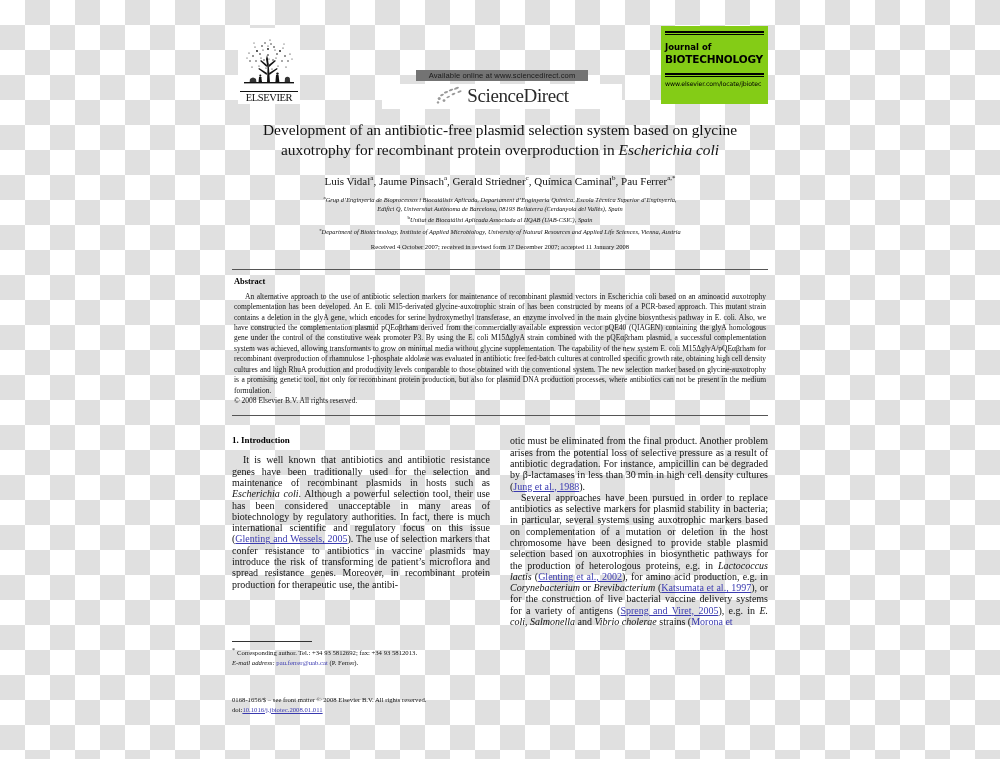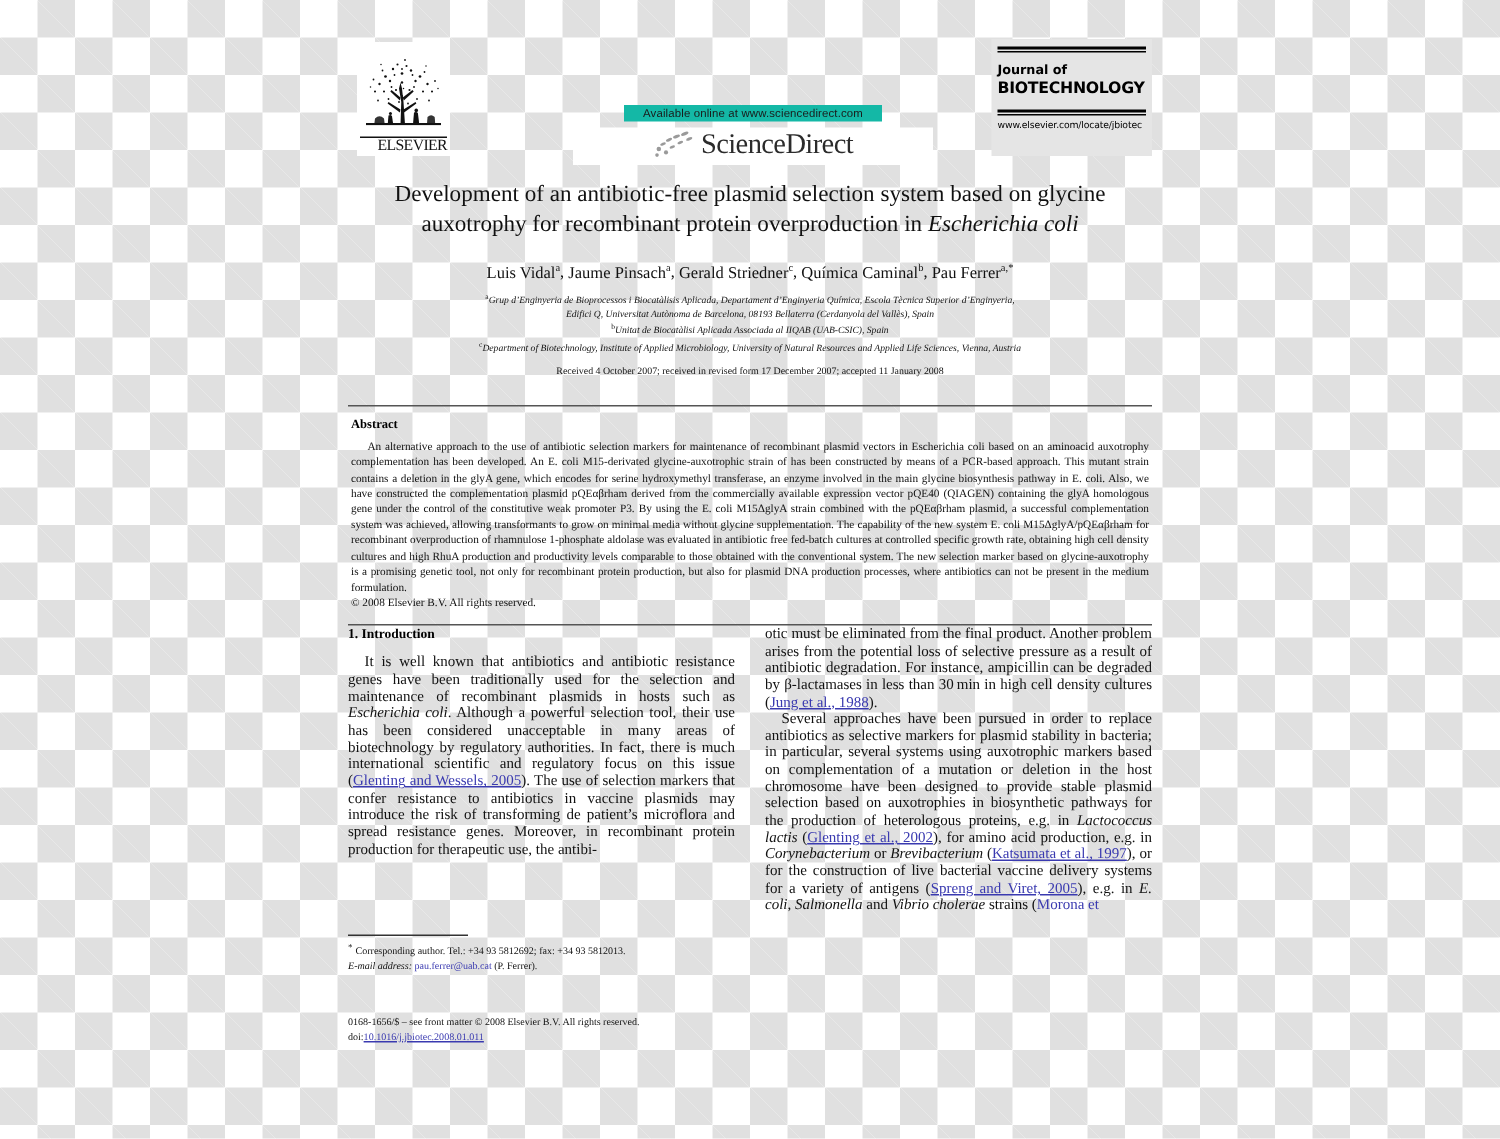--- a/index.html
+++ b/index.html
@@ -53,37 +53,37 @@
   }
   .elsevier-word {
     font-family: "Liberation Serif", serif;
     font-size: 10.5px;
     letter-spacing: -0.4px;
     line-height: 12px;
     font-weight: 400;
     color: #111;
     border-top: 1.2px solid #111;
     width: 58px;
-    text-align: right;
+    text-align: center;
     padding-top: 0px;
   }
 
   .sd-block {
     position: absolute;
     left: 150px;
     top: 14px;
     width: 240px;
     text-align: center;
   }
   .sd-available {
     font-family: "Liberation Sans", sans-serif;
     font-size: 7.6px;
     color: #1a1a1a;
     letter-spacing: 0.1px;
-    background: #14b8a6;
+    background: #737373;
     display: inline-block;
     padding: 1px 13px;
     margin-top: 42px;
   }
   .sd-logo-row {
     display: flex;
     align-items: center;
     justify-content: center;
     margin-top: 2px;
     background: #ffffff;
@@ -110,21 +110,21 @@
     display: inline-block;
     padding: 1px 4px;
   }
 
   .jbiotech-logo {
     position: absolute;
     right: 0px;
     top: 12px;
     width: 107px;
     height: 78px;
-    background: #e5e5e5;
+    background: #84cc16;
     box-sizing: border-box;
     padding: 3px 4px 0 4px;
   }
   .jb-rule-thick { border-top: 2.2px solid #000; margin: 2px 0 1px 0; }
   .jb-rule-thin  { border-top: 1.2px solid #000; margin: 0 0 0 0; }
   .jb-title {
     font-family: "DejaVu Sans", sans-serif;
     font-weight: bold;
     font-size: 9.5px;
     line-height: 11.5px;
@@ -217,20 +217,21 @@
     font-size: 7px;
     line-height: 9.6px;
     color: #111;
     margin: 9px 2px 0 2px;
     text-align: justify;
   }
   .keywords .kw-label { font-style: italic; }
 
   
   .columns {
+    margin-top: 19px;
     display: flex;
     gap: 20px;
   }
   .col {
     width: 258px;
     position: relative;
   }
   .section-head {
     font-family: "Liberation Serif", serif;
     font-weight: bold;

